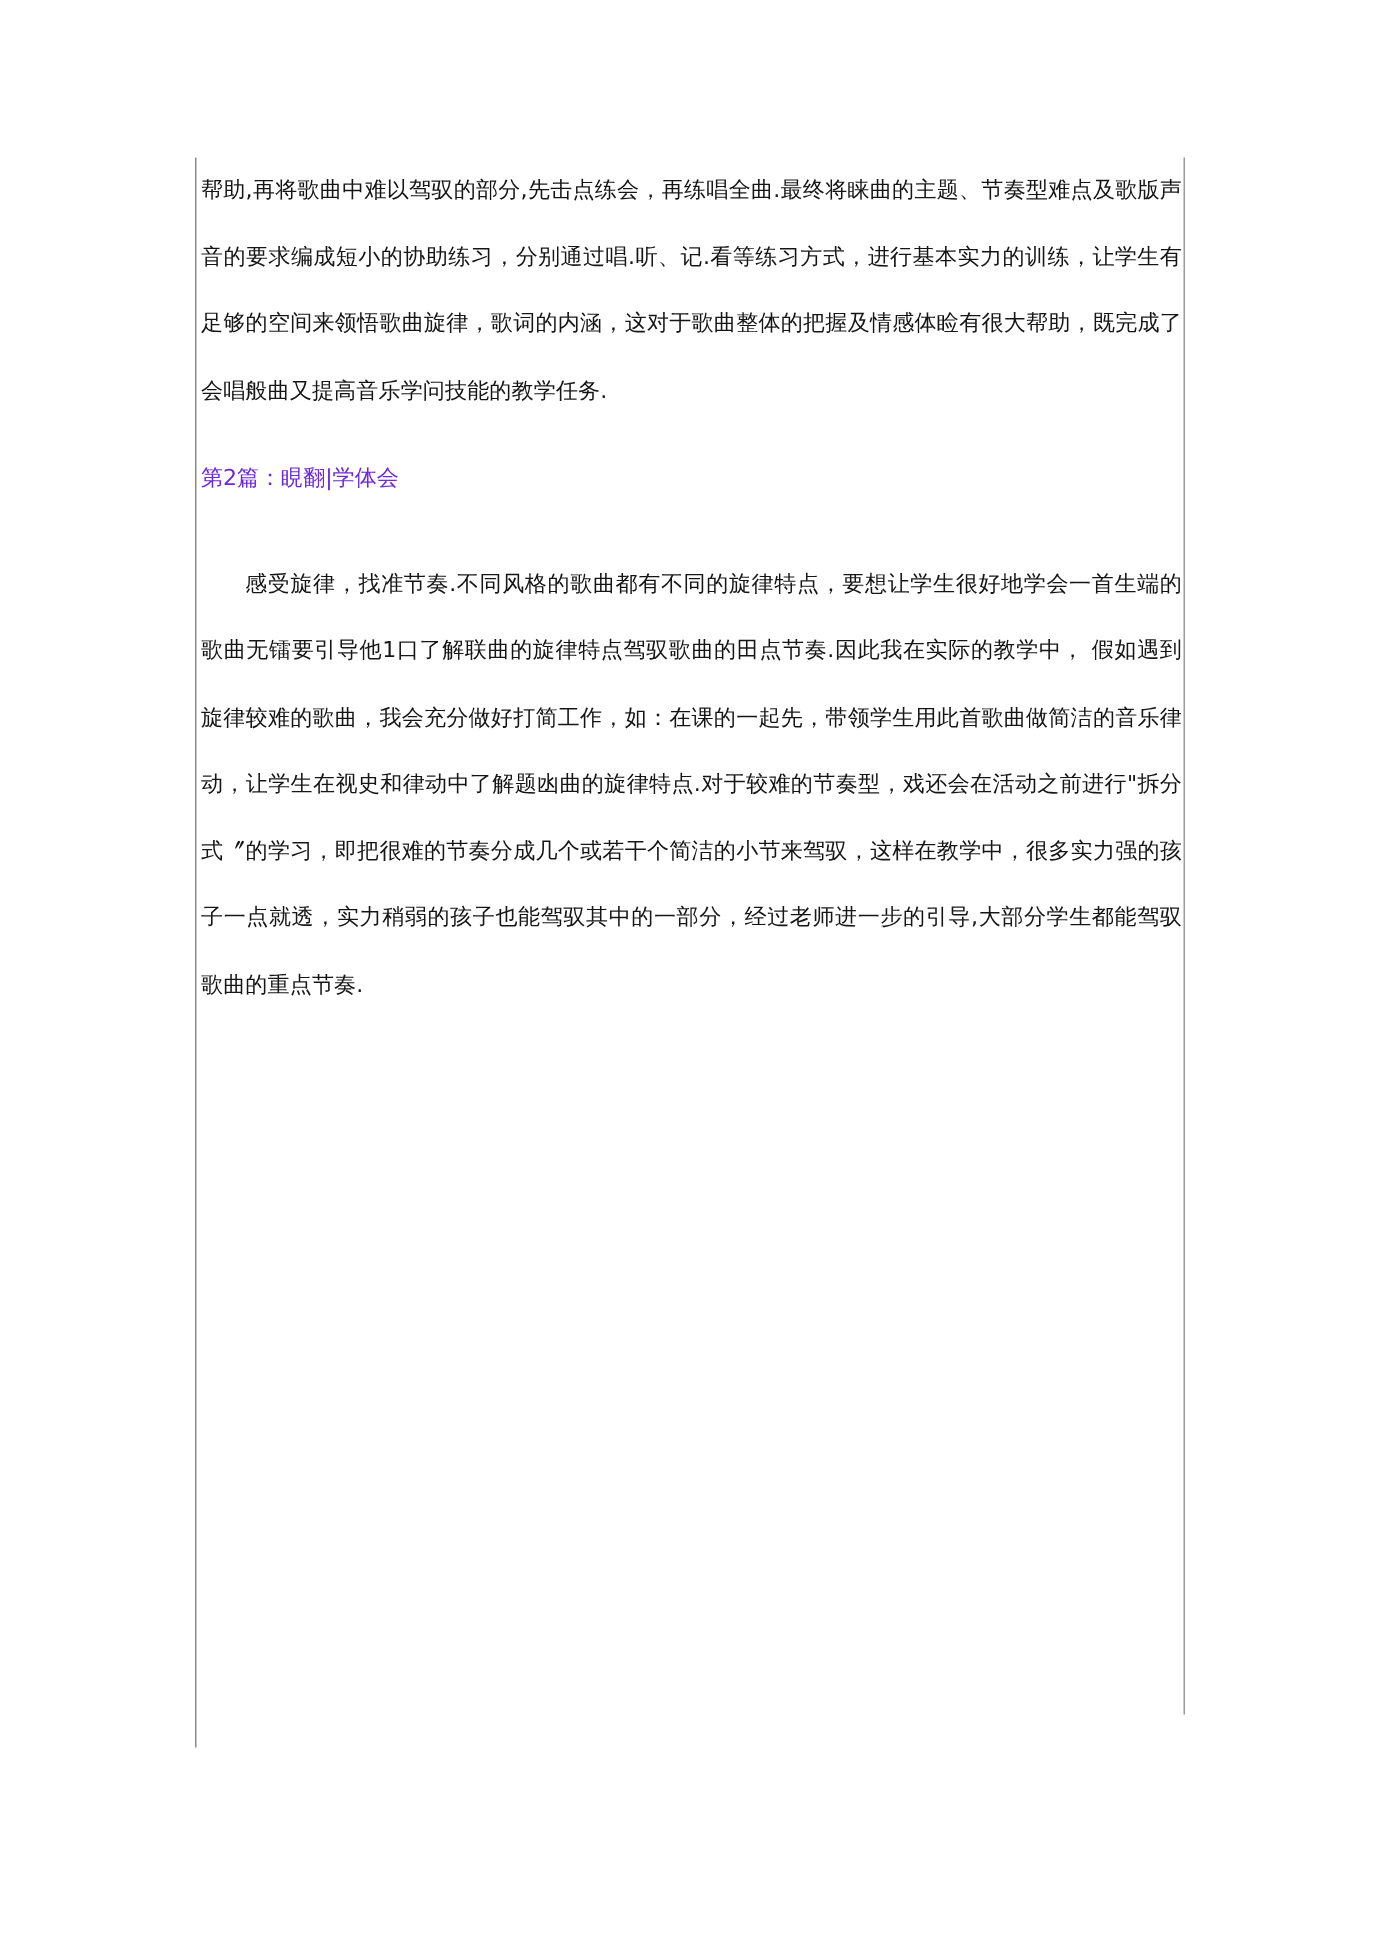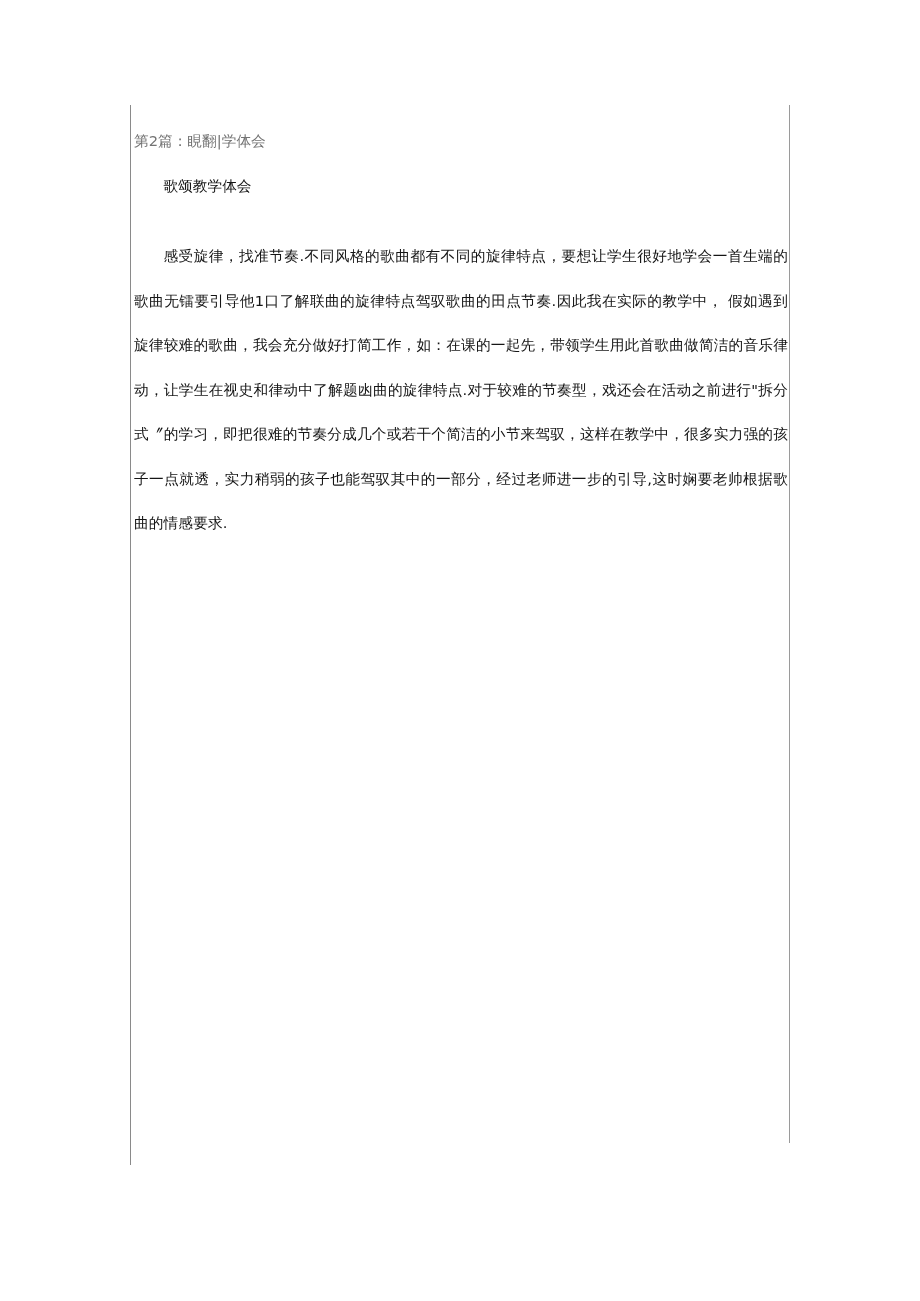--- a/index.html
+++ b/index.html
@@ -65,21 +65,21 @@
   }
 
   .para.indent {
     text-indent: 2em;
   }
 
   .heading-line {
     font-size: 14.7px;
     line-height: 44.5px;
     text-align: left;
-    color: #737373;
+    color: #6d28d9;
     white-space: nowrap;
   }
 
   .subtitle-line {
     font-size: 14.7px;
     line-height: 44.5px;
     text-align: left;
     color: #151515;
     text-indent: 2em;
     white-space: nowrap;
@@ -91,29 +91,29 @@
 </head>
 <body>
 
 <div class="page-sheet">
 
   <div class="rule-left"></div>
   <div class="rule-right"></div>
 
   <div class="text-column">
 
+    <p class="para">帮助,再将歌曲中难以驾驭的部分,先击点练会，再练唱全曲.最终将睐曲的主题、节奏型难点及歌版声音的要求编成短小的协助练习，分别通过唱.听、记.看等练习方式，进行基本实力的训练，让学生有足够的空间来领悟歌曲旋律，歌词的内涵，这对于歌曲整体的把握及情感体睑有很大帮助，既完成了会唱般曲又提高音乐学问技能的教学任务.</p>
 
     <div class="gap-sm"></div>
 
     <div class="heading-line">第2篇：睍翻|学体会</div>
 
-    <div class="subtitle-line">歌颂教学体会</div>
 
 
     <div class="gap-md"></div>
 
-    <p class="para indent">感受旋律，找准节奏.不同风格的歌曲都有不同的旋律特点，要想让学生很好地学会一首生端的歌曲无镭要引导他1口了解联曲的旋律特点驾驭歌曲的田点节奏.因此我在实际的教学中， 假如遇到旋律较难的歌曲，我会充分做好打简工作，如：在课的一起先，带领学生用此首歌曲做简洁的音乐律动，让学生在视史和律动中了解题凼曲的旋律特点.对于较难的节奏型，戏还会在活动之前进行"拆分式〞的学习，即把很难的节奏分成几个或若干个简洁的小节来驾驭，这样在教学中，很多实力强的孩子一点就透，实力稍弱的孩子也能驾驭其中的一部分，经过老师进一步的引导,这时娴要老帅根据歌曲的情感要求.</p>
+    <p class="para indent">感受旋律，找准节奏.不同风格的歌曲都有不同的旋律特点，要想让学生很好地学会一首生端的歌曲无镭要引导他1口了解联曲的旋律特点驾驭歌曲的田点节奏.因此我在实际的教学中， 假如遇到旋律较难的歌曲，我会充分做好打简工作，如：在课的一起先，带领学生用此首歌曲做简洁的音乐律动，让学生在视史和律动中了解题凼曲的旋律特点.对于较难的节奏型，戏还会在活动之前进行"拆分式〞的学习，即把很难的节奏分成几个或若干个简洁的小节来驾驭，这样在教学中，很多实力强的孩子一点就透，实力稍弱的孩子也能驾驭其中的一部分，经过老师进一步的引导,大部分学生都能驾驭歌曲的重点节奏.</p>
 
     <div class="gap-md"></div>
 
 
   </div>
 </div>
 
 </body></html>

